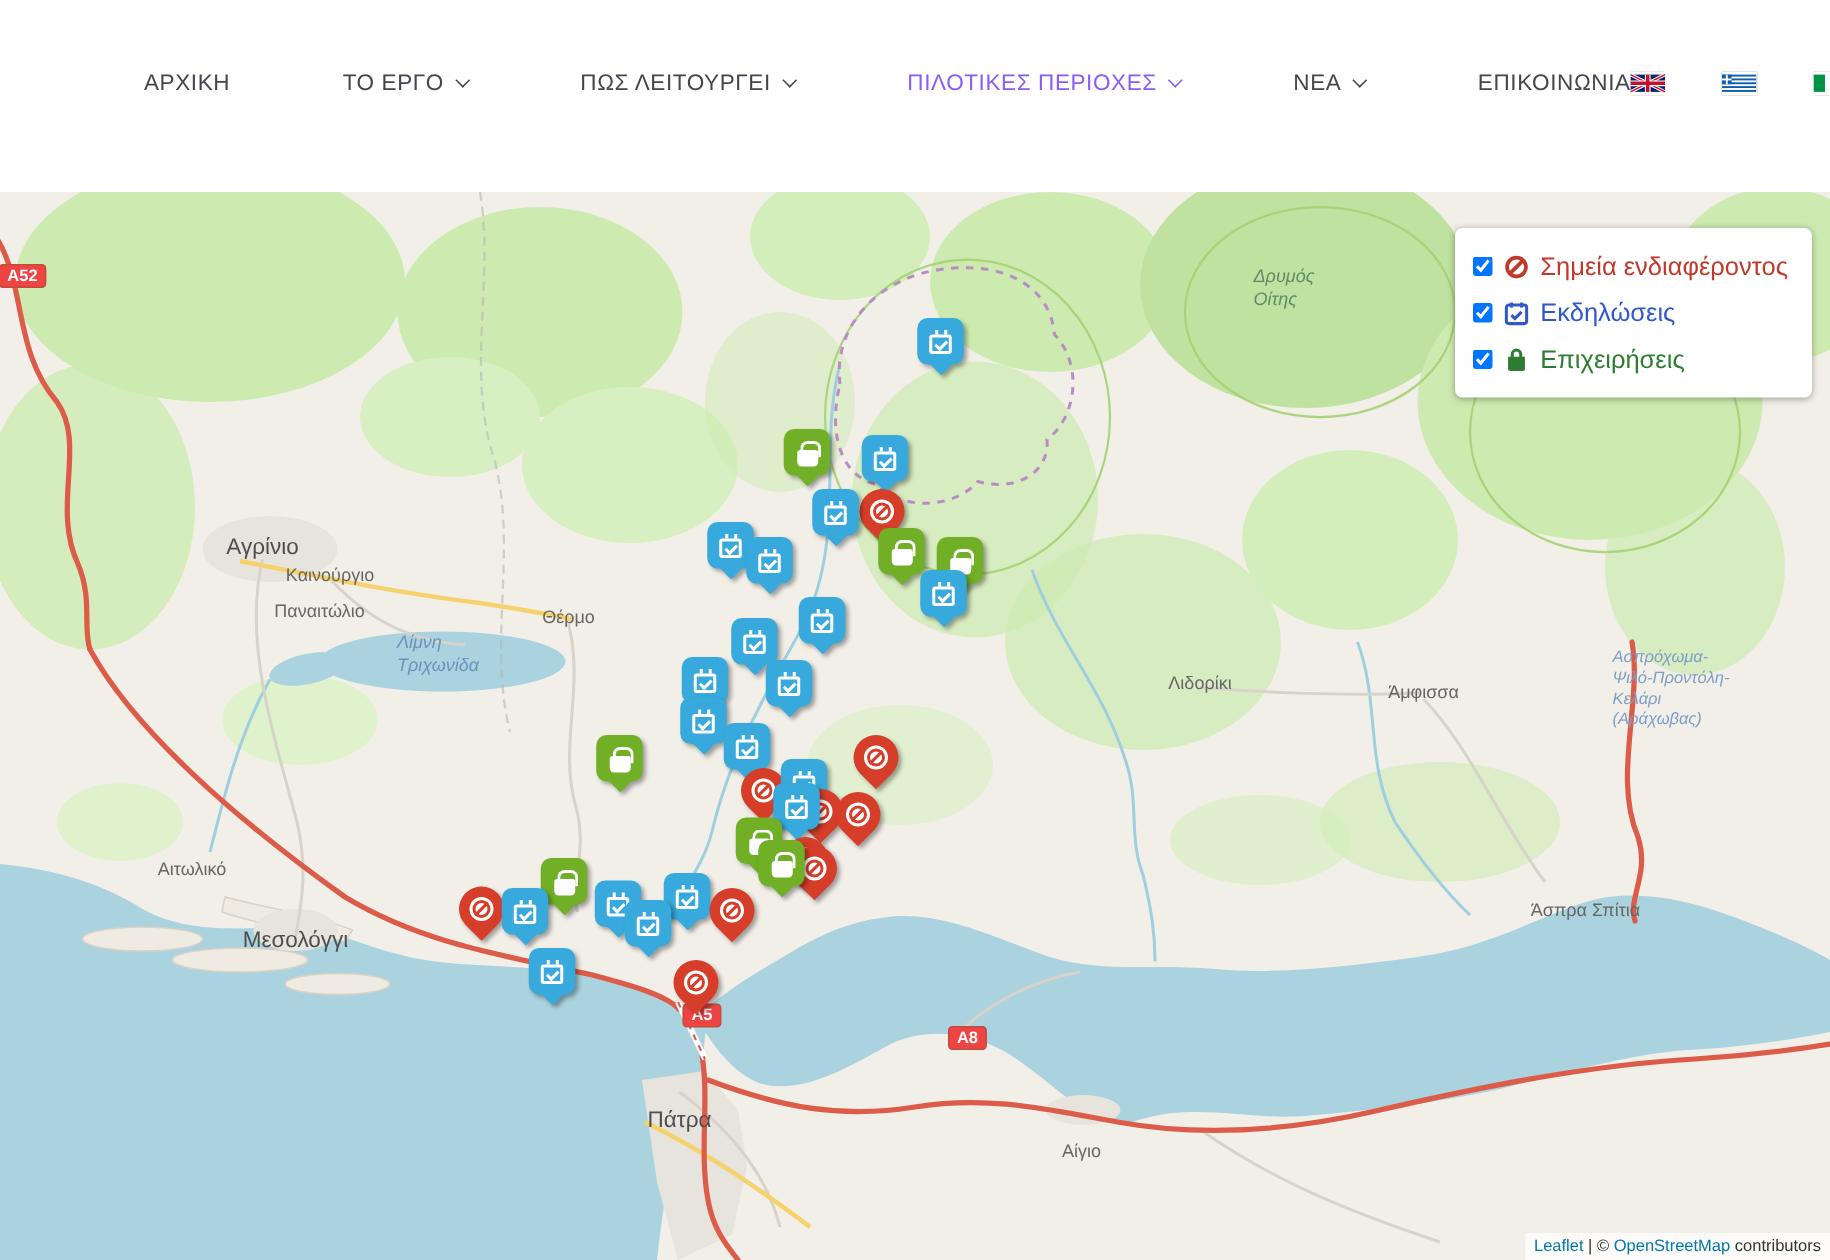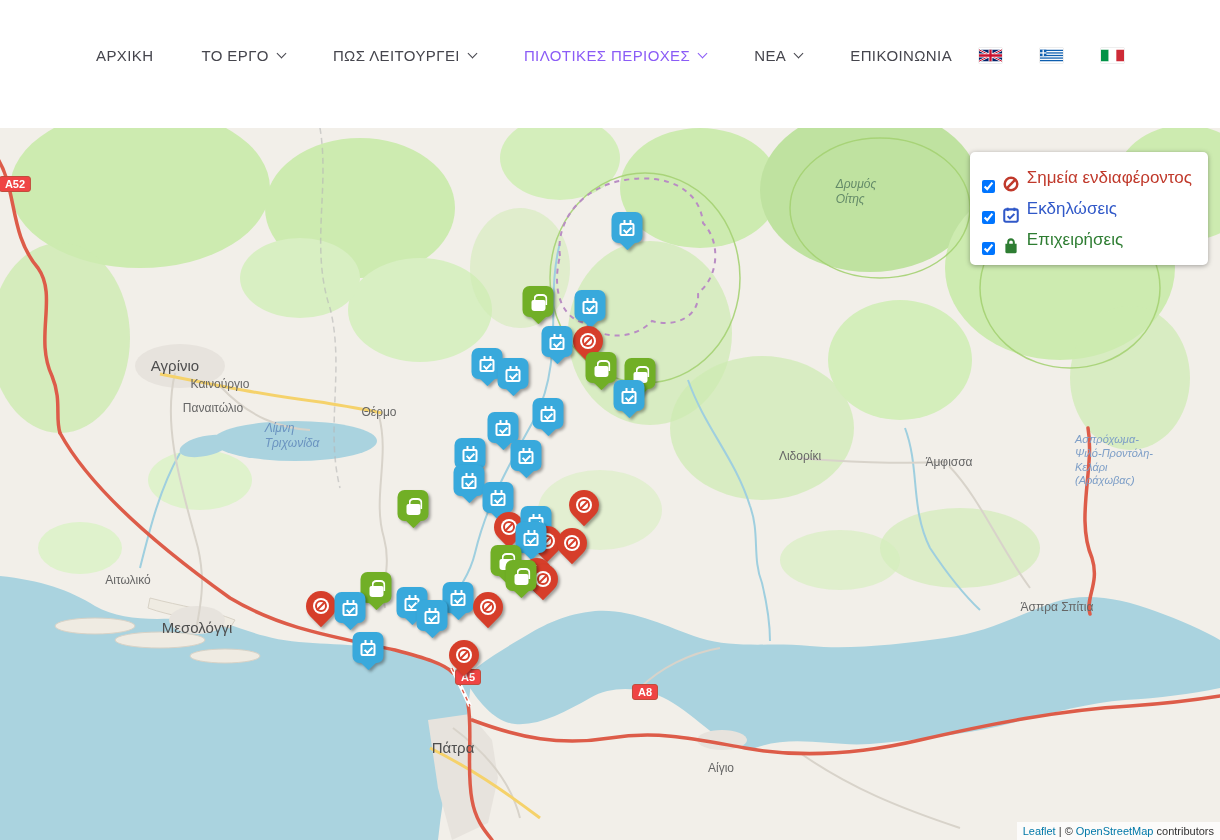--- a/index.html
+++ b/index.html
@@ -2,21 +2,21 @@
 <html><head>
 <meta charset="utf-8">
 <style>
   * { box-sizing: border-box; margin: 0; padding: 0; }
   html,body { width:1220px; height:840px; overflow:hidden; background:#fff;
               font-family:"Liberation Sans", sans-serif; }
 
   
   .header { height:128px; background:#fff; display:flex; align-items:center;
             padding:0 96px 18px 96px; }
-  .nav-menu { display:flex; align-items:center; gap:48px;text-align:right; }
+  .nav-menu { display:flex; align-items:center; gap:75px;text-align:right; }
   .nav-item { display:flex; align-items:center; font-size:15px; letter-spacing:.4px;
               color:#45454d; cursor:pointer; white-space:nowrap; }
   .nav-item.active { color:#8b5cf6; }
   .chev { width:7px; height:7px; border-right:1.8px solid currentColor;
           border-bottom:1.8px solid currentColor; transform:rotate(45deg);
           display:inline-block; margin-left:9px; margin-top:-4px; }
   .flags { display:flex; align-items:center; gap:38px; margin-left:auto; }
   .flag { width:23px; height:15px; display:block; box-shadow:0 0 1px rgba(0,0,0,.4); cursor:pointer; }
 
   
@@ -63,21 +63,21 @@
   .ic-poi { width:16px; height:16px; background:#fff; border-radius:50%;
             position:relative; display:block; }
   .ic-poi::before { content:""; position:absolute; inset:2px; border:2px solid #d63e2a;
                     border-radius:50%; }
   .ic-poi::after { content:""; position:absolute; left:7px; top:2px; width:2px; height:12px;
                    background:#d63e2a; transform:rotate(45deg); }
 
   
   .legend { position:absolute; top:24px; right:12px; background:#fff; border-radius:5px;
             box-shadow:0 1px 5px rgba(0,0,0,.35); padding:10px 16px 10px 12px; z-index:50; }
-  .legend-row { display:flex; align-items:flex-end; gap:7px; font-size:17px;
+  .legend-row { display:flex; align-items:center; gap:7px; font-size:17px;
                 line-height:31px; cursor:pointer; }
   .legend-row input { width:13px; height:13px; cursor:pointer; }
   .legend-ic { display:flex; align-items:center; }
 
   
   .attribution { position:absolute; right:0; bottom:0; background:rgba(255,255,255,.75);
                  font-size:11px; color:#333; padding:3px 6px; z-index:60; }
   .attribution a { color:#0078a8; text-decoration:none; cursor:pointer; }
 </style>
 </head>

